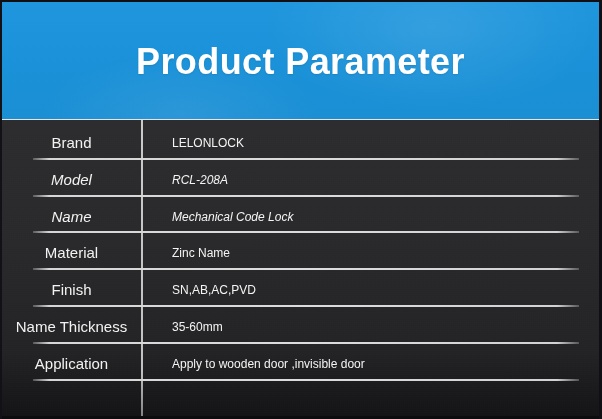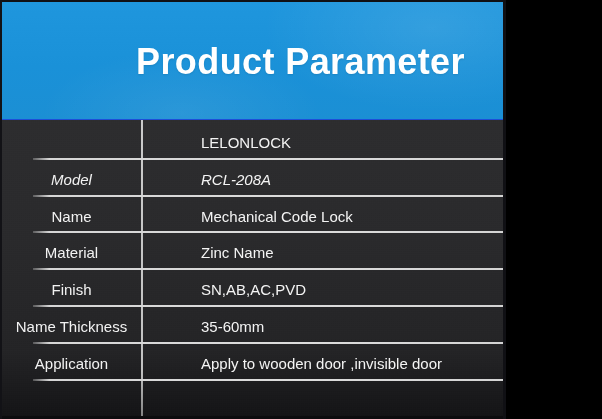--- a/index.html
+++ b/index.html
@@ -10,23 +10,23 @@
   }
   body {
     width: 602px;
     height: 419px;
     overflow: hidden;
     font-family: "Liberation Sans", sans-serif;
   }
 
   #page {
     position: relative;
-    width: 506px;
+    width: 602px;
     height: 419px;
-    background: #1d4ed8;
+    background: #e5e5e5;
     overflow: hidden;
   }
 
   
   #banner {
     position: absolute;
     left: 2px;
     top: 2px;
     width: 597px;
     height: 117px;
@@ -116,24 +116,23 @@
   .row-value {
     position: absolute;
     left: 170px;
     top: 0px;
     right: 8px;
     height: 40px;
     display: flex;
     align-items: center;
     justify-content: flex-start;
     color: #f4f4f4;
-    font-size: 15px;
+    font-size: 12px;
     line-height: 18px;
     white-space: nowrap;
-    margin-left: 29px;
   }
   .row-rule {
     position: absolute;
     left: 31px;
     width: 546px;
     height: 2px;
     background: linear-gradient(90deg, rgba(210,210,210,0.30) 0%, #d6d6d6 3%, #dcdcdc 50%, #d2d2d2 96%, rgba(200,200,200,0.30) 100%);
   }
 
   
@@ -149,29 +148,30 @@
 
   <div id="banner">
     <div id="banner-title">Product Parameter</div>
   </div>
 
   <div id="table-area">
     <div id="grain"></div>
     <div id="col-divider"></div>
     <div id="rows">
         <div class="row" style="top: 3px;">
+          <div class="row-label">Brand</div>
           <div class="row-value">LELONLOCK</div>
         </div>
         <div class="row-rule" style="top: 37.8px;"></div>
         <div class="row" style="top: 39.8px; font-style: italic;">
           <div class="row-label">Model</div>
           <div class="row-value">RCL-208A</div>
         </div>
         <div class="row-rule" style="top: 74.6px;"></div>
-        <div class="row" style="top: 76.6px;">
+        <div class="row" style="top: 76.6px; font-style: italic;">
           <div class="row-label">Name</div>
           <div class="row-value">Mechanical Code Lock</div>
         </div>
         <div class="row-rule" style="top: 111.4px;"></div>
         <div class="row" style="top: 113.4px; text-decoration: underline;">
           <div class="row-label">Material</div>
           <div class="row-value">Zinc Name</div>
         </div>
         <div class="row-rule" style="top: 148.2px;"></div>
         <div class="row" style="top: 150.2px; padding-left: 48px;">

